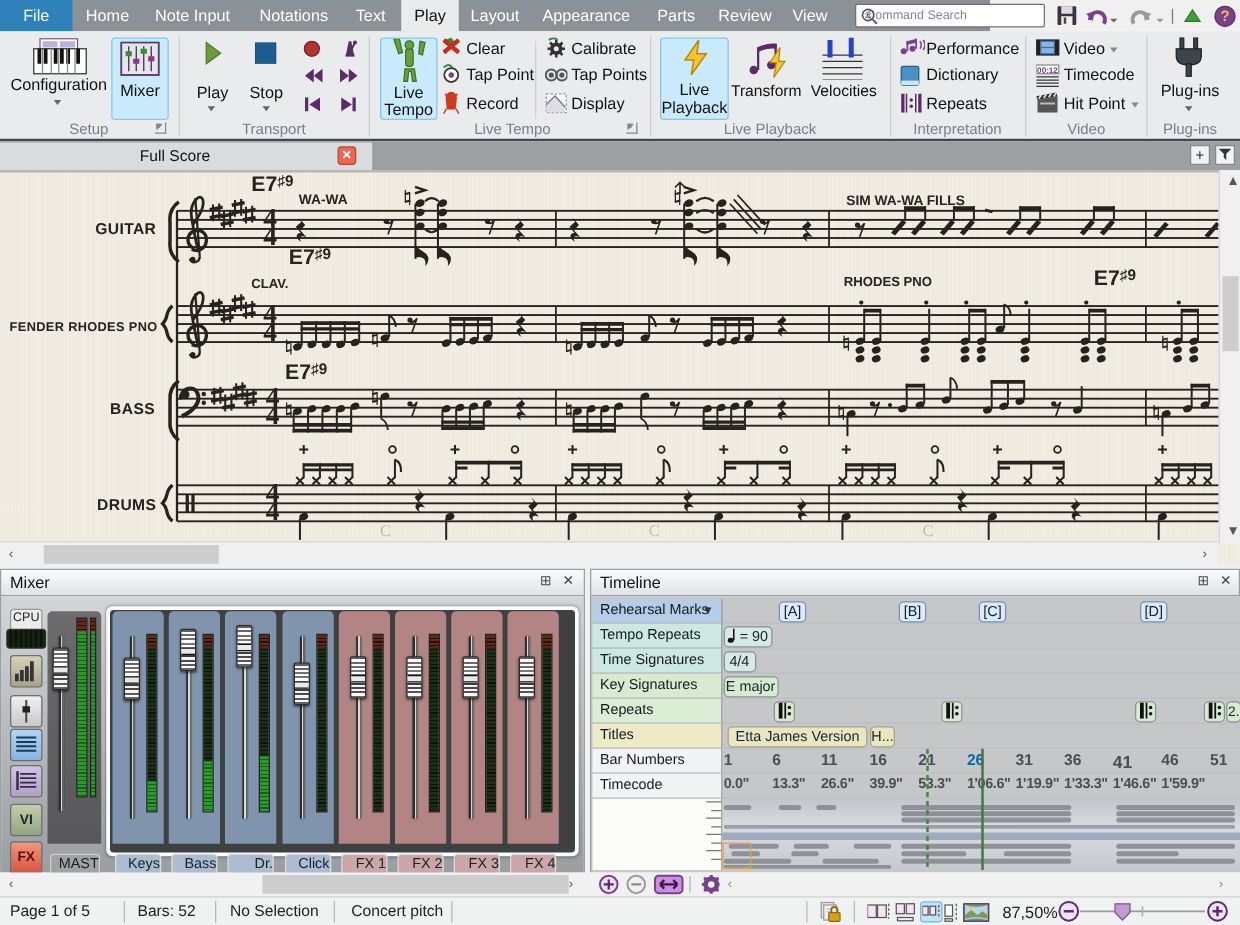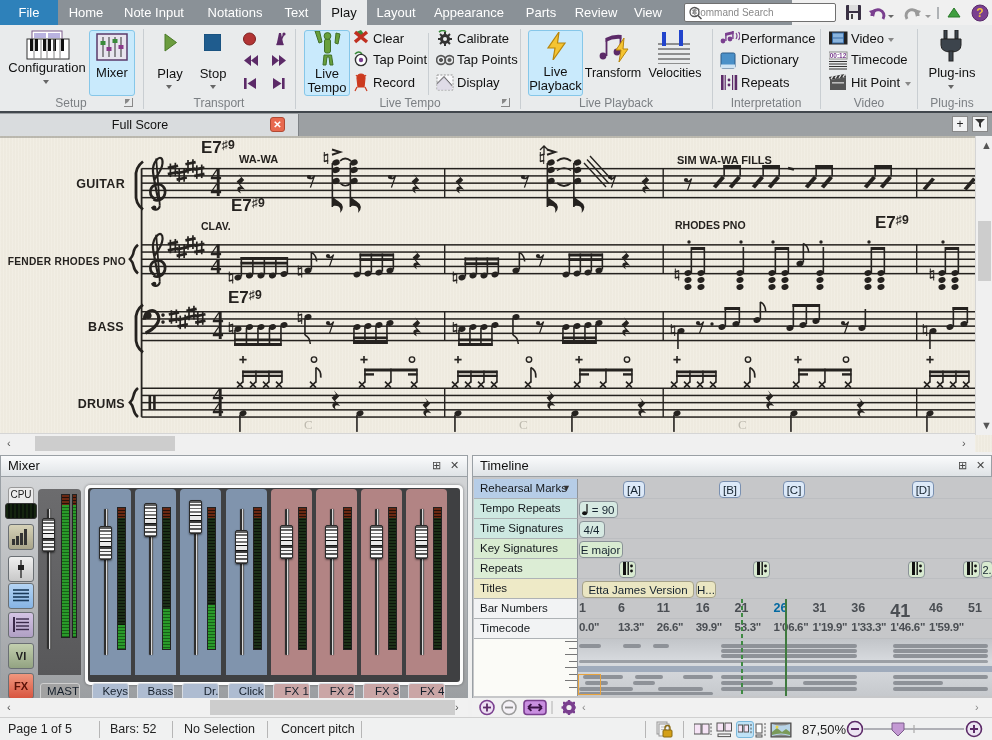--- a/index.html
+++ b/index.html
@@ -1170,21 +1170,21 @@
         <div style="position:absolute;left:222.7px;top:124px;font-size:12.5px;font-weight:bold;color:#4a4e53">16</div>
         <div style="position:absolute;left:222.7px;top:144px;font-size:11.5px;font-weight:bold;color:#4a4e53;letter-spacing:-0.3px">39.9"</div>
         <div style="position:absolute;left:261.6px;top:124px;font-size:12.5px;font-weight:bold;color:#4a4e53">21</div>
         <div style="position:absolute;left:261.6px;top:144px;font-size:11.5px;font-weight:bold;color:#4a4e53;letter-spacing:-0.3px">53.3"</div>
         <div style="position:absolute;left:300.5px;top:124px;font-size:12.5px;font-weight:bold;color:#0369a1">26</div>
         <div style="position:absolute;left:300.5px;top:144px;font-size:11.5px;font-weight:bold;color:#4a4e53;letter-spacing:-0.3px">1'06.6"</div>
         <div style="position:absolute;left:339.4px;top:124px;font-size:12.5px;font-weight:bold;color:#4a4e53">31</div>
         <div style="position:absolute;left:339.4px;top:144px;font-size:11.5px;font-weight:bold;color:#4a4e53;letter-spacing:-0.3px">1'19.9"</div>
         <div style="position:absolute;left:378.3px;top:124px;font-size:12.5px;font-weight:bold;color:#4a4e53">36</div>
         <div style="position:absolute;left:378.3px;top:144px;font-size:11.5px;font-weight:bold;color:#4a4e53;letter-spacing:-0.3px">1'33.3"</div>
-        <div style="position:absolute;left:417.2px;top:124px;font-size:18px;font-weight:bold;color:#4a4e53">41</div>
+        <div style="position:absolute;left:417.2px;top:124px;font-size:14px;font-weight:bold;color:#4a4e53">41</div>
         <div style="position:absolute;left:417.2px;top:144px;font-size:11.5px;font-weight:bold;color:#4a4e53;letter-spacing:-0.3px">1'46.6"</div>
         <div style="position:absolute;left:456.09999999999997px;top:124px;font-size:12.5px;font-weight:bold;color:#4a4e53">46</div>
         <div style="position:absolute;left:456.09999999999997px;top:144px;font-size:11.5px;font-weight:bold;color:#4a4e53;letter-spacing:-0.3px">1'59.9"</div>
         <div style="position:absolute;left:495.0px;top:124px;font-size:12.5px;font-weight:bold;color:#4a4e53">51</div>
         <div style="position:absolute;left:495.0px;top:160px;font-size:16px;font-weight:bold;color:#4a4e53;letter-spacing:-0.3px">2'1</div>
         <div style="position:absolute;left:1px;top:162px;width:104px;height:57px;background:#fbfbf7;border-right:1px solid #8f9499"></div>
         <div style="position:absolute;left:92px;top:164.0px;width:12px;height:1px;background:#777"></div>
         <div style="position:absolute;left:96px;top:170.5px;width:8px;height:1px;background:#777"></div>
         <div style="position:absolute;left:92px;top:177.0px;width:12px;height:1px;background:#777"></div>
         <div style="position:absolute;left:96px;top:183.5px;width:8px;height:1px;background:#777"></div>

